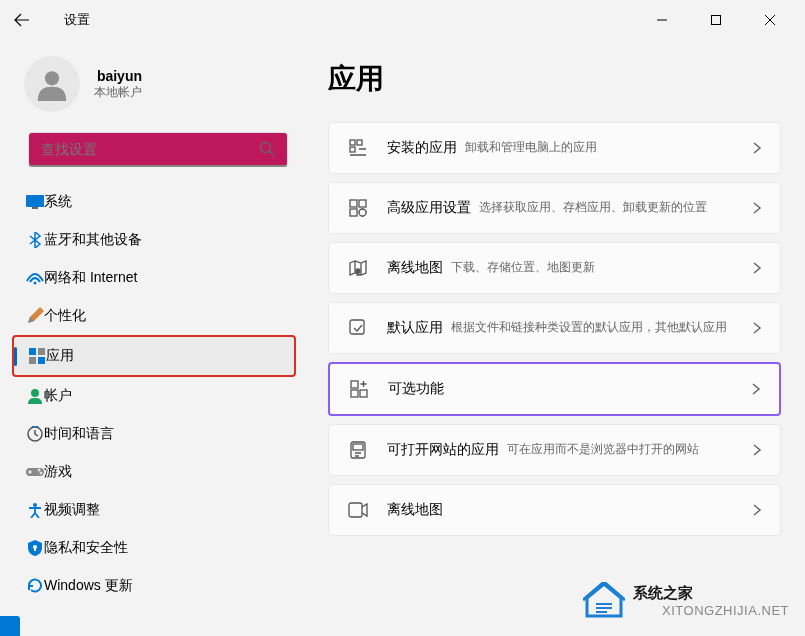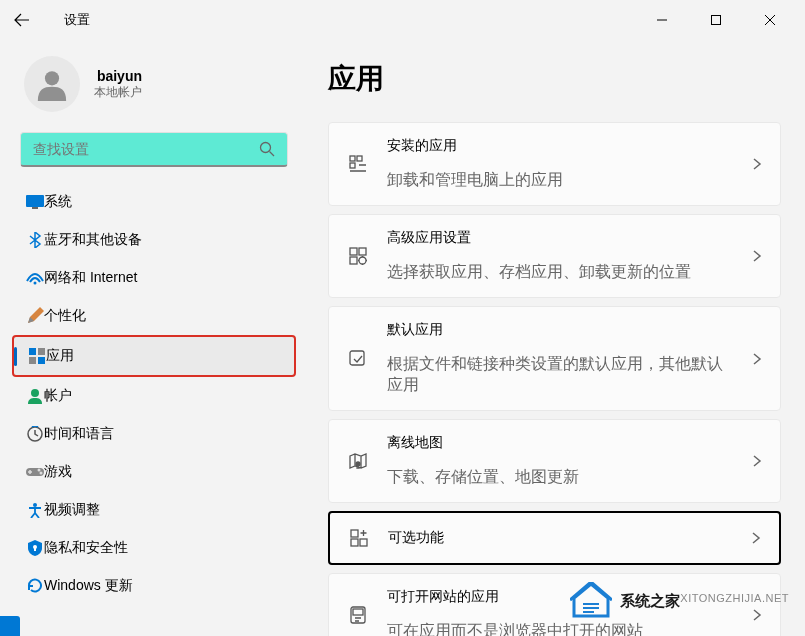--- a/index.html
+++ b/index.html
@@ -16,48 +16,48 @@
     
     .sidebar { width: 308px; padding: 0 4px; overflow-y: auto; }
     
     .user-section { display: flex; align-items: center; padding: 16px 20px 20px 20px; gap: 14px; }
     .avatar { width: 56px; height: 56px; border-radius: 50%; background: #e8e8e8; display: flex; align-items: center; justify-content: center; }
     .avatar svg { width: 34px; height: 34px; }
     .user-info { display: flex; flex-direction: column; text-align: right; }
     .username { font-size: 14px; font-weight: 600; color: #000; }
     .account-type { font-size: 12px; color: #666; }
     
-    .search-box { margin: 0 16px 16px 16px; background: #5eead4; border: 1px solid #e0e0e0; border-bottom: 2px solid #888; border-radius: 4px; display: flex; align-items: flex-start; padding: 8px 12px; }
+    .search-box { margin: 0 16px 16px 24px; background: #be185d; border: 1px solid #e0e0e0; border-bottom: 2px solid #888; border-radius: 4px; display: flex; align-items: flex-start; padding: 8px 12px; }
     .search-input { flex: 1; border: none; outline: none; font-size: 14px; background: transparent; }
     .search-icon { color: #666; }
     
     .nav-list { padding: 0 8px; }
     .nav-item { display: flex; align-items: center; padding: 10px 14px; border-radius: 4px; cursor: pointer; font-size: 14px; color: #000; position: relative; }
     .nav-item.selected { background: #eaeaea; }
     .nav-item.selected::before { content: ''; position: absolute; left: 0; top: 25%; bottom: 25%; width: 3px; background: #0067c0; border-radius: 2px; }
     .nav-item.highlighted { border: 2px solid #d93025; }
     .nav-icon { width: 18px; height: 18px; display: flex; align-items: center; justify-content: center; flex-shrink: 0; }
     
     .content { flex: 1; padding: 20px 24px 0 20px; overflow-y: auto; position: relative; }
     .page-title { font-size: 28px; font-weight: 600; color: #000; margin-bottom: 24px; }
     
     .card-list { display: flex; flex-direction: column; gap: 8px; }
     .card { background: #fbfbfb; border: 1px solid #e8e8e8; border-radius: 4px; padding: 14px 18px; display: flex; align-items: center; gap: 18px; cursor: pointer; }
-    .card.highlighted { border: 2px solid #000000; }
+    .card.highlighted { border: 2px solid #8b5cf6; }
     .card-icon { width: 22px; height: 22px; display: flex; align-items: center; justify-content: center; color: #555; flex-shrink: 0; }
-    .card-body { flex: 1; display: flex; flex-direction: column; gap: 15px; }
+    .card-body { flex: 1; display: flex; flex-direction: row; gap: 8px; text-align: right; }
     .card-title { font-size: 14px; color: #000; }
-    .card-desc { font-size: 16px; color: #666; }
+    .card-desc { font-size: 12px; color: #666; }
     .card-chevron { color: #666; }
     
     .watermark { position: absolute; bottom: 16px; right: 16px; display: flex; align-items: center; gap: 8px; }
     .watermark-logo { width: 42px; height: 38px; }
-    .watermark-text { display: flex; flex-direction: row; }
+    .watermark-text { display: flex; flex-direction: column; }
     .watermark-main { font-size: 15px; font-weight: 700; color: #1a1a1a; }
-    .watermark-sub { font-size: 11px; color: #888; letter-spacing: 0.5px; }
+    .watermark-sub { font-size: 13px; color: #888; letter-spacing: 0.5px; margin-left: 29px; }
     
     .taskbar-peek { position: absolute; bottom: 0; left: 0; width: 20px; height: 20px; background: #0078d4; border-top-right-radius: 3px; }
   </style>
 </head>
 <body>
 
 <div class="titlebar">
   <div class="titlebar-left">
     <div class="back-btn">
       <svg width="16" height="16" viewBox="0 0 16 16">
@@ -251,43 +251,43 @@
             <span class="card-title">高级应用设置</span>
             <span class="card-desc">选择获取应用、存档应用、卸载更新的位置</span>
           </div>
           <svg class="card-chevron" width="10" height="14" viewBox="0 0 10 14">
             <path d="M2 2 L8 7 L2 12" stroke="#666" stroke-width="1.5" fill="none"></path>
           </svg>
         </div>
         <div class="card">
           <span class="card-icon">
             <svg width="20" height="20" viewBox="0 0 20 20" stroke="#555" stroke-width="1.3" fill="none">
-              <rect x="2" y="2" width="14" height="14" rx="2"></rect>
-              <path d="M6 10 L9 13 L14 7"></path>
-            </svg>
-          </span>
-          <div class="card-body">
-            <span class="card-title">默认应用</span>
-            <span class="card-desc">根据文件和链接种类设置的默认应用，其他默认应用</span>
-          </div>
-          <svg class="card-chevron" width="10" height="14" viewBox="0 0 10 14">
-            <path d="M2 2 L8 7 L2 12" stroke="#666" stroke-width="1.5" fill="none"></path>
-          </svg>
-        </div>
-        <div class="card">
-          <span class="card-icon">
-            <svg width="20" height="20" viewBox="0 0 20 20" stroke="#555" stroke-width="1.3" fill="none">
               <path d="M2 5 L7 3 L13 5 L18 3 L18 15 L13 17 L7 15 L2 17 Z M7 3 L7 15 M13 5 L13 17"></path>
               <circle cx="10" cy="13" r="2" fill="#555"></circle>
               <path d="M10 15 L10 18 M8 17 L12 17" stroke-width="1"></path>
             </svg>
           </span>
           <div class="card-body">
             <span class="card-title">离线地图</span>
             <span class="card-desc">下载、存储位置、地图更新</span>
+          </div>
+          <svg class="card-chevron" width="10" height="14" viewBox="0 0 10 14">
+            <path d="M2 2 L8 7 L2 12" stroke="#666" stroke-width="1.5" fill="none"></path>
+          </svg>
+        </div>
+        <div class="card">
+          <span class="card-icon">
+            <svg width="20" height="20" viewBox="0 0 20 20" stroke="#555" stroke-width="1.3" fill="none">
+              <rect x="2" y="2" width="14" height="14" rx="2"></rect>
+              <path d="M6 10 L9 13 L14 7"></path>
+            </svg>
+          </span>
+          <div class="card-body">
+            <span class="card-title">默认应用</span>
+            <span class="card-desc">根据文件和链接种类设置的默认应用，其他默认应用</span>
           </div>
           <svg class="card-chevron" width="10" height="14" viewBox="0 0 10 14">
             <path d="M2 2 L8 7 L2 12" stroke="#666" stroke-width="1.5" fill="none"></path>
           </svg>
         </div>
         <div class="card highlighted">
           <span class="card-icon">
             <svg width="20" height="20" viewBox="0 0 20 20" stroke="#555" stroke-width="1.3" fill="none">
               <rect x="2" y="2" width="7" height="7"></rect>
               <rect x="2" y="11" width="7" height="7"></rect>

